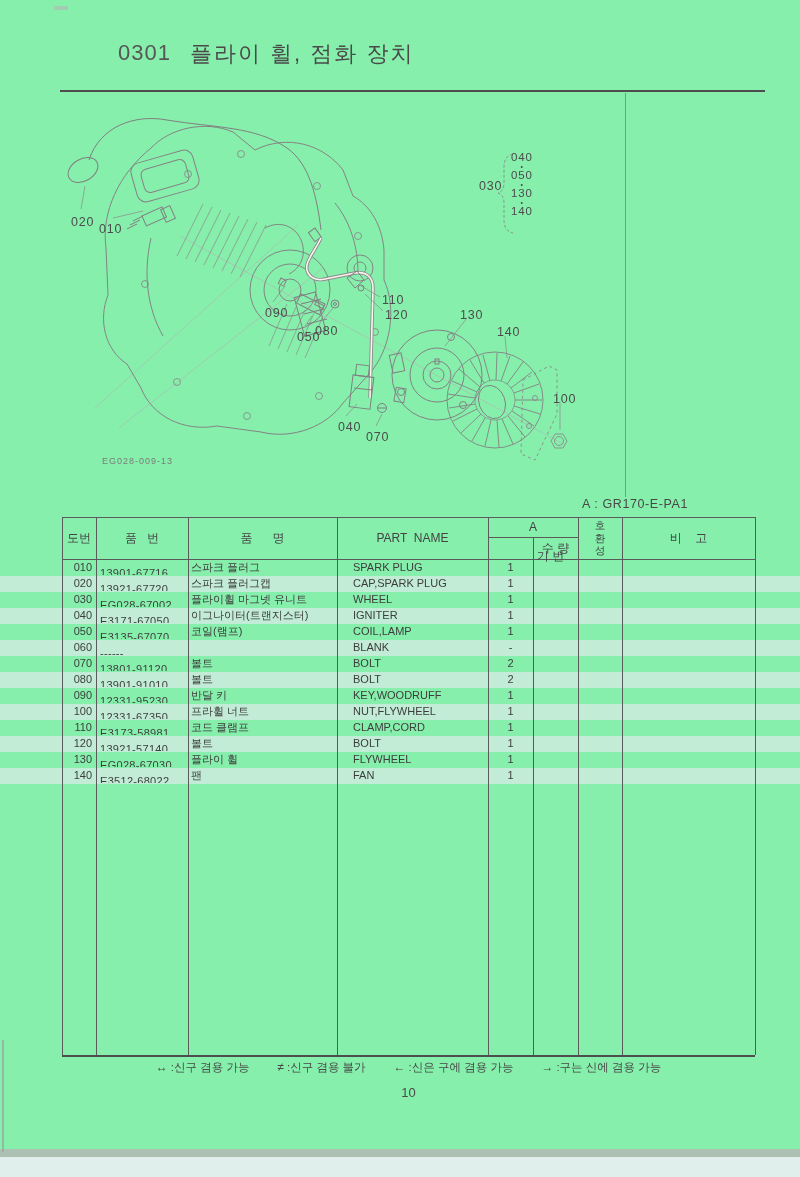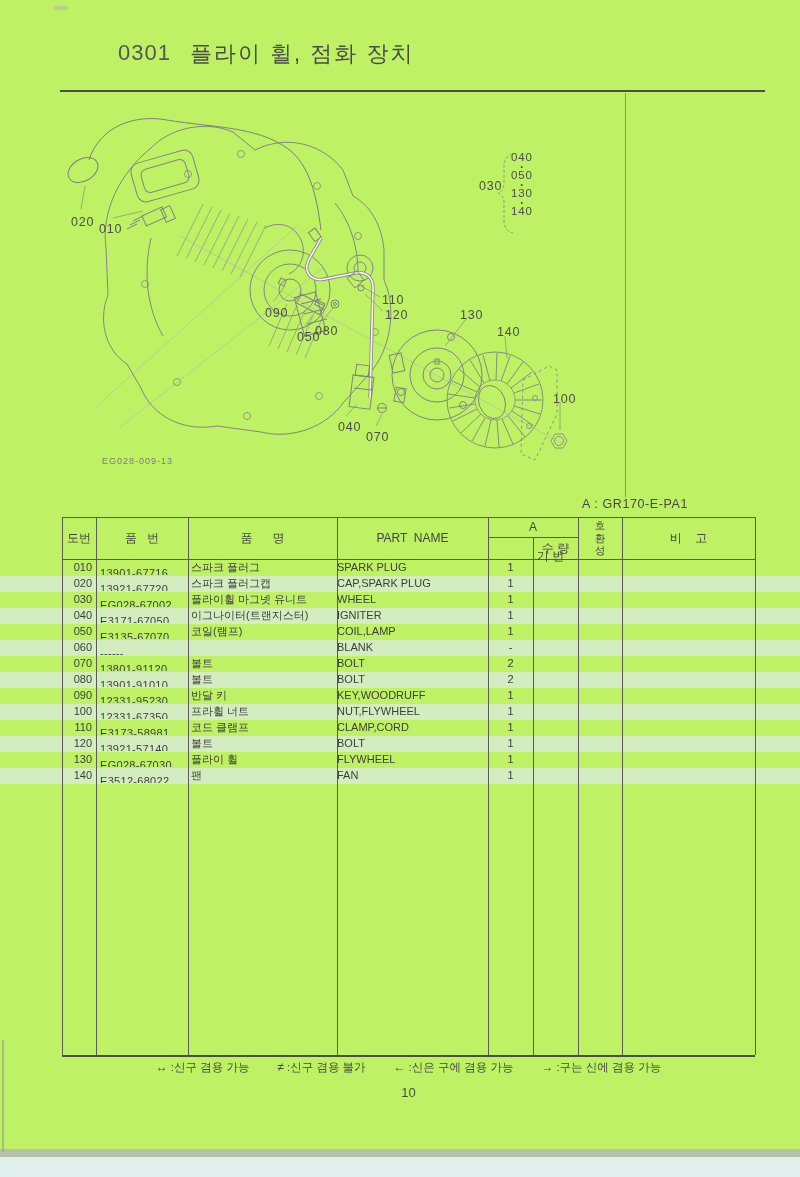--- a/index.html
+++ b/index.html
@@ -1,16 +1,16 @@
 <!DOCTYPE html>
 <html><head>
 <meta charset="utf-8">
 <style>
   html,body{margin:0;padding:0;}
-  .page{position:relative;width:800px;height:1177px;background:#bef264;
+  .page{position:relative;width:800px;height:1177px;background:#86efac;
         font-family:"Liberation Sans",sans-serif;color:#454545;overflow:hidden;}
   
   .stripe{position:absolute;left:0;width:800px;height:16px;background:#dcebe8;opacity:.7;}
   .artifact{position:absolute;}
   
   .h-code{position:absolute;left:118px;top:40px;font-size:22px;color:#565656;letter-spacing:1px;}
   .h-ko{position:absolute;left:190px;top:39px;font-size:22px;color:#4a4a4a;letter-spacing:2px;}
   .h-en{position:absolute;left:188px;top:67px;font-size:19px;color:#525252;letter-spacing:.5px;}
   .rule-top{position:absolute;left:60px;top:90px;width:705px;height:2px;background:#4d4d4d;}
   .vdiv{position:absolute;left:625px;top:93px;width:1px;height:404px;background:#909090;}
@@ -30,21 +30,21 @@
   .hline{position:absolute;height:1px;background:#5a5a5a;left:0;width:693px;}
   .hcell{position:absolute;display:flex;align-items:center;justify-content:center;
          font-size:12px;color:#434343;white-space:pre;}
   .compat{flex-direction:column;font-size:10.5px;line-height:12.5px;}
   .rows{position:absolute;left:0;top:42px;width:693px;}
   .trow{display:flex;height:16px;line-height:16px;font-size:11px;color:#3d3d3d;}
   .c{overflow:hidden;white-space:nowrap;}
   .c-no{width:34px;text-align:right;padding-right:4px;box-sizing:border-box;}
   .c-pn{width:92px;padding-left:4px;box-sizing:border-box;letter-spacing:.3px;margin-top:6px;}
   .c-ko{width:149px;padding-left:3px;box-sizing:border-box;}
-  .c-en{width:151px;padding-left:0;box-sizing:border-box;}
+  .c-en{width:151px;padding-left:16px;box-sizing:border-box;}
   .c-qty{width:45px;text-align:center;}
   .c-qty2{width:45px;}
   .c-cmp{width:44px;}
   .c-rmk{width:133px;}
   
   .legend{position:absolute;left:62px;top:1060px;width:693px;display:flex;
           justify-content:center;gap:28px;font-size:11.5px;color:#474747;}
   .lg-item{display:flex;gap:3px;white-space:nowrap;}
   .lg-sym{font-size:12px;}
   .pageno{position:absolute;left:62px;top:1085px;width:693px;text-align:center;

